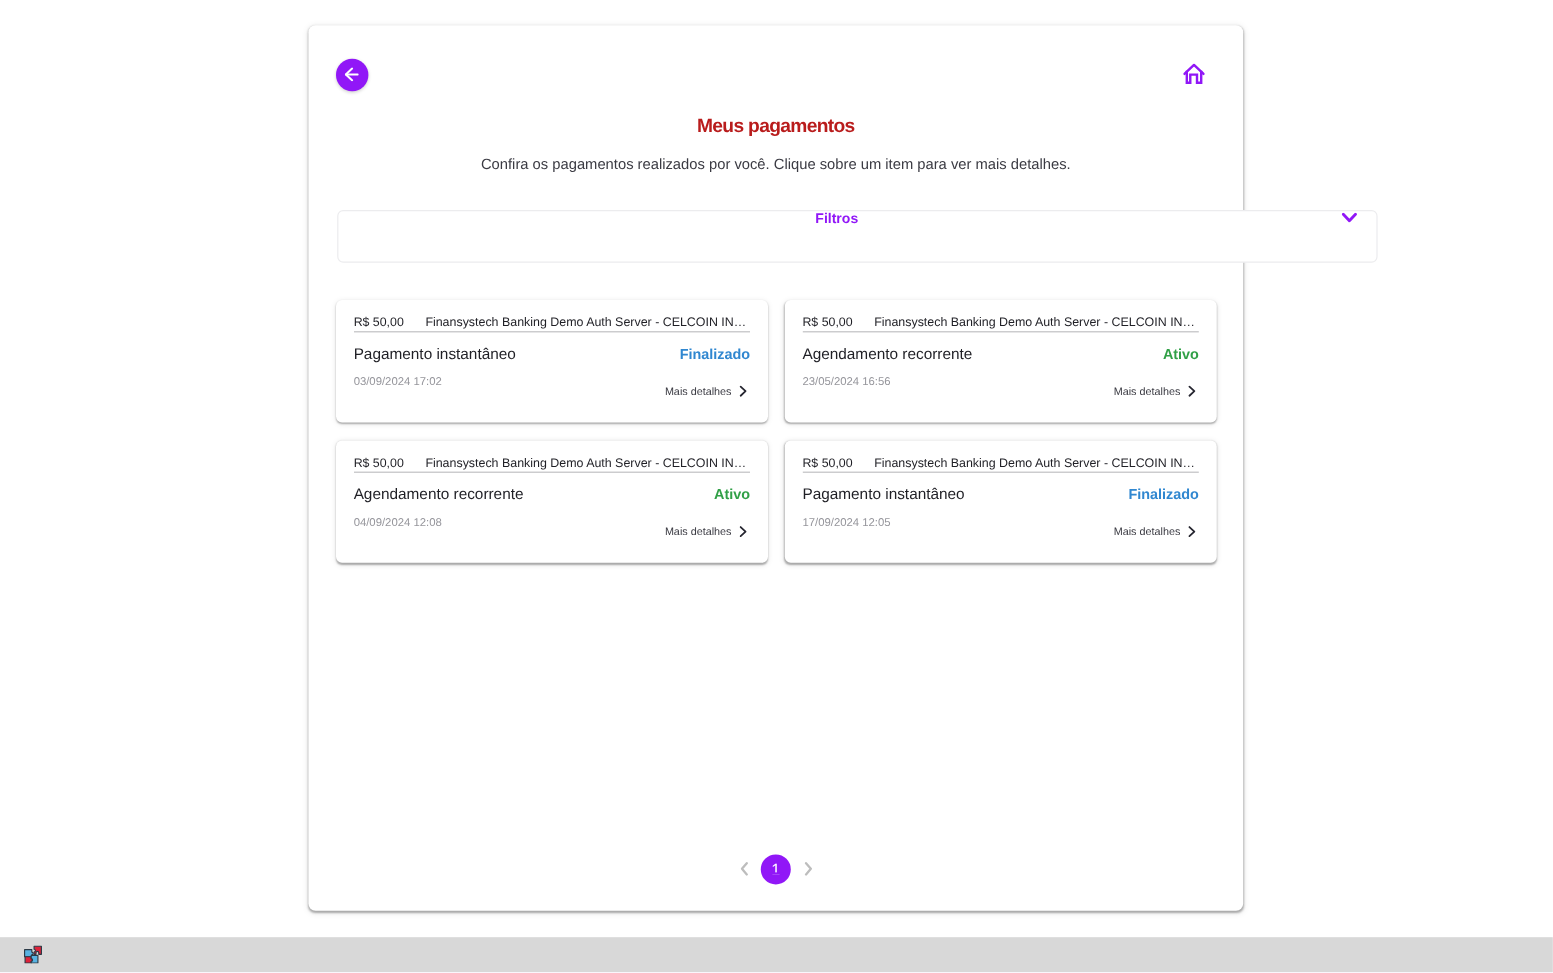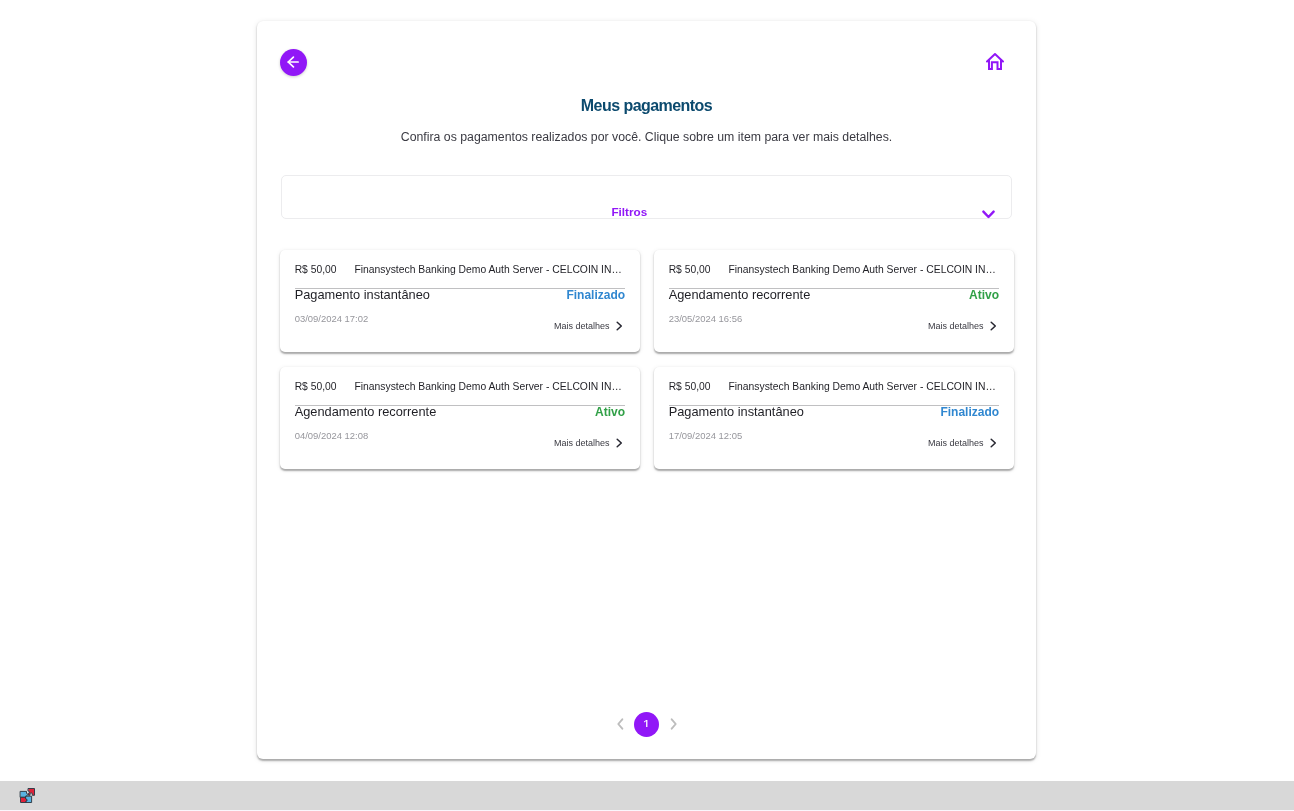--- a/index.html
+++ b/index.html
@@ -34,38 +34,38 @@
   .home-btn {
     position: absolute; left: 725.6px; top: 28px;
     width: 24px; height: 24px;
     display: flex; align-items: center; justify-content: center;
     cursor: pointer;
   }
 
   .page-title {
     position: absolute; left: 0; right: 0; top: 74.5px;
     text-align: center;
-    font-size: 16px; font-weight: bold; color: #0c4a6e;
+    font-size: 16px; font-weight: bold; color: #b91c1c;
     letter-spacing: -0.55px;
     line-height: 19px;
   }
   .page-sub {
     position: absolute; left: 0; right: 0; top: 107.8px;
     text-align: center;
     font-size: 12.3px; color: #3b3b43;
     line-height: 16px;
   }
 
   .filters {
     position: absolute; left: 24.3px; top: 153.5px;
-    width: 731px; height: 44.5px;
+    width: 867px; height: 44.5px;
     border: 1px solid #ececee;
     border-radius: 5px;
     background: #fff;
-    display: flex; align-items: flex-end;
+    display: flex; align-items: flex-start;
     cursor: pointer;
   }
   .filters-label { flex: 1; text-align: center; font-size: 11.7px; font-weight: bold; color: #9117f7; }
   .filters-chev { width: 35px; display:flex; align-items: center; justify-content: center; position: relative; left: -5px; top: 1px; }
 
   .cards {
     position: absolute; left: 22.7px; top: 229px; width: 734.3px;
     display: grid; grid-template-columns: 360px 360px; column-gap: 14px; row-gap: 15px;
   }
   .card {
@@ -74,21 +74,21 @@
     padding: 0 14.6px 0 15px;
     box-shadow: 0 1.2px 1.6px rgba(0,0,0,0.30), 0 1px 5px rgba(0,0,0,0.09);
     cursor: pointer;
     height: 102px;
     position: relative;
   }
   .card-head {
     position: absolute; left: 15px; right: 14.6px; top: 14.4px;
     display: flex; align-items: baseline;
     border-bottom: 1px solid #c0c0c2;
-    padding-bottom: 12px;
+    padding-bottom: 0px;
   }
   .card-amount { font-size: 10.3px; color: #1f1f25; white-space: nowrap; line-height: 12px; }
   .card-merchant { font-size: 10.35px; color: #1f1f25; margin-left: 18px; overflow: hidden; text-overflow: ellipsis; white-space: nowrap; line-height: 12px; }
   .card-row2 { position: absolute; left: 15px; right: 14.6px; top: 38px; display: flex; justify-content: space-between; align-items: baseline; text-align: center; }
   .card-type { font-size: 12.8px; color: #1f1f25; line-height: 14px; }
   .card-status { font-size: 12px; font-weight: bold; line-height: 14px; }
   .card-row3 { position: absolute; left: 15px; right: 14.6px; top: 64px; height: 0; }
   .card-date { position: absolute; left: 0; top: -0.6px; font-size: 9.45px; color: #96969c; line-height: 11px; white-space: nowrap; }
   .card-more { position: absolute; right: 2.5px; top: 6.7px; font-size: 9px; color: #3a3a42; display: flex; align-items: center; gap: 6px; line-height: 11px; white-space: nowrap; }
 

